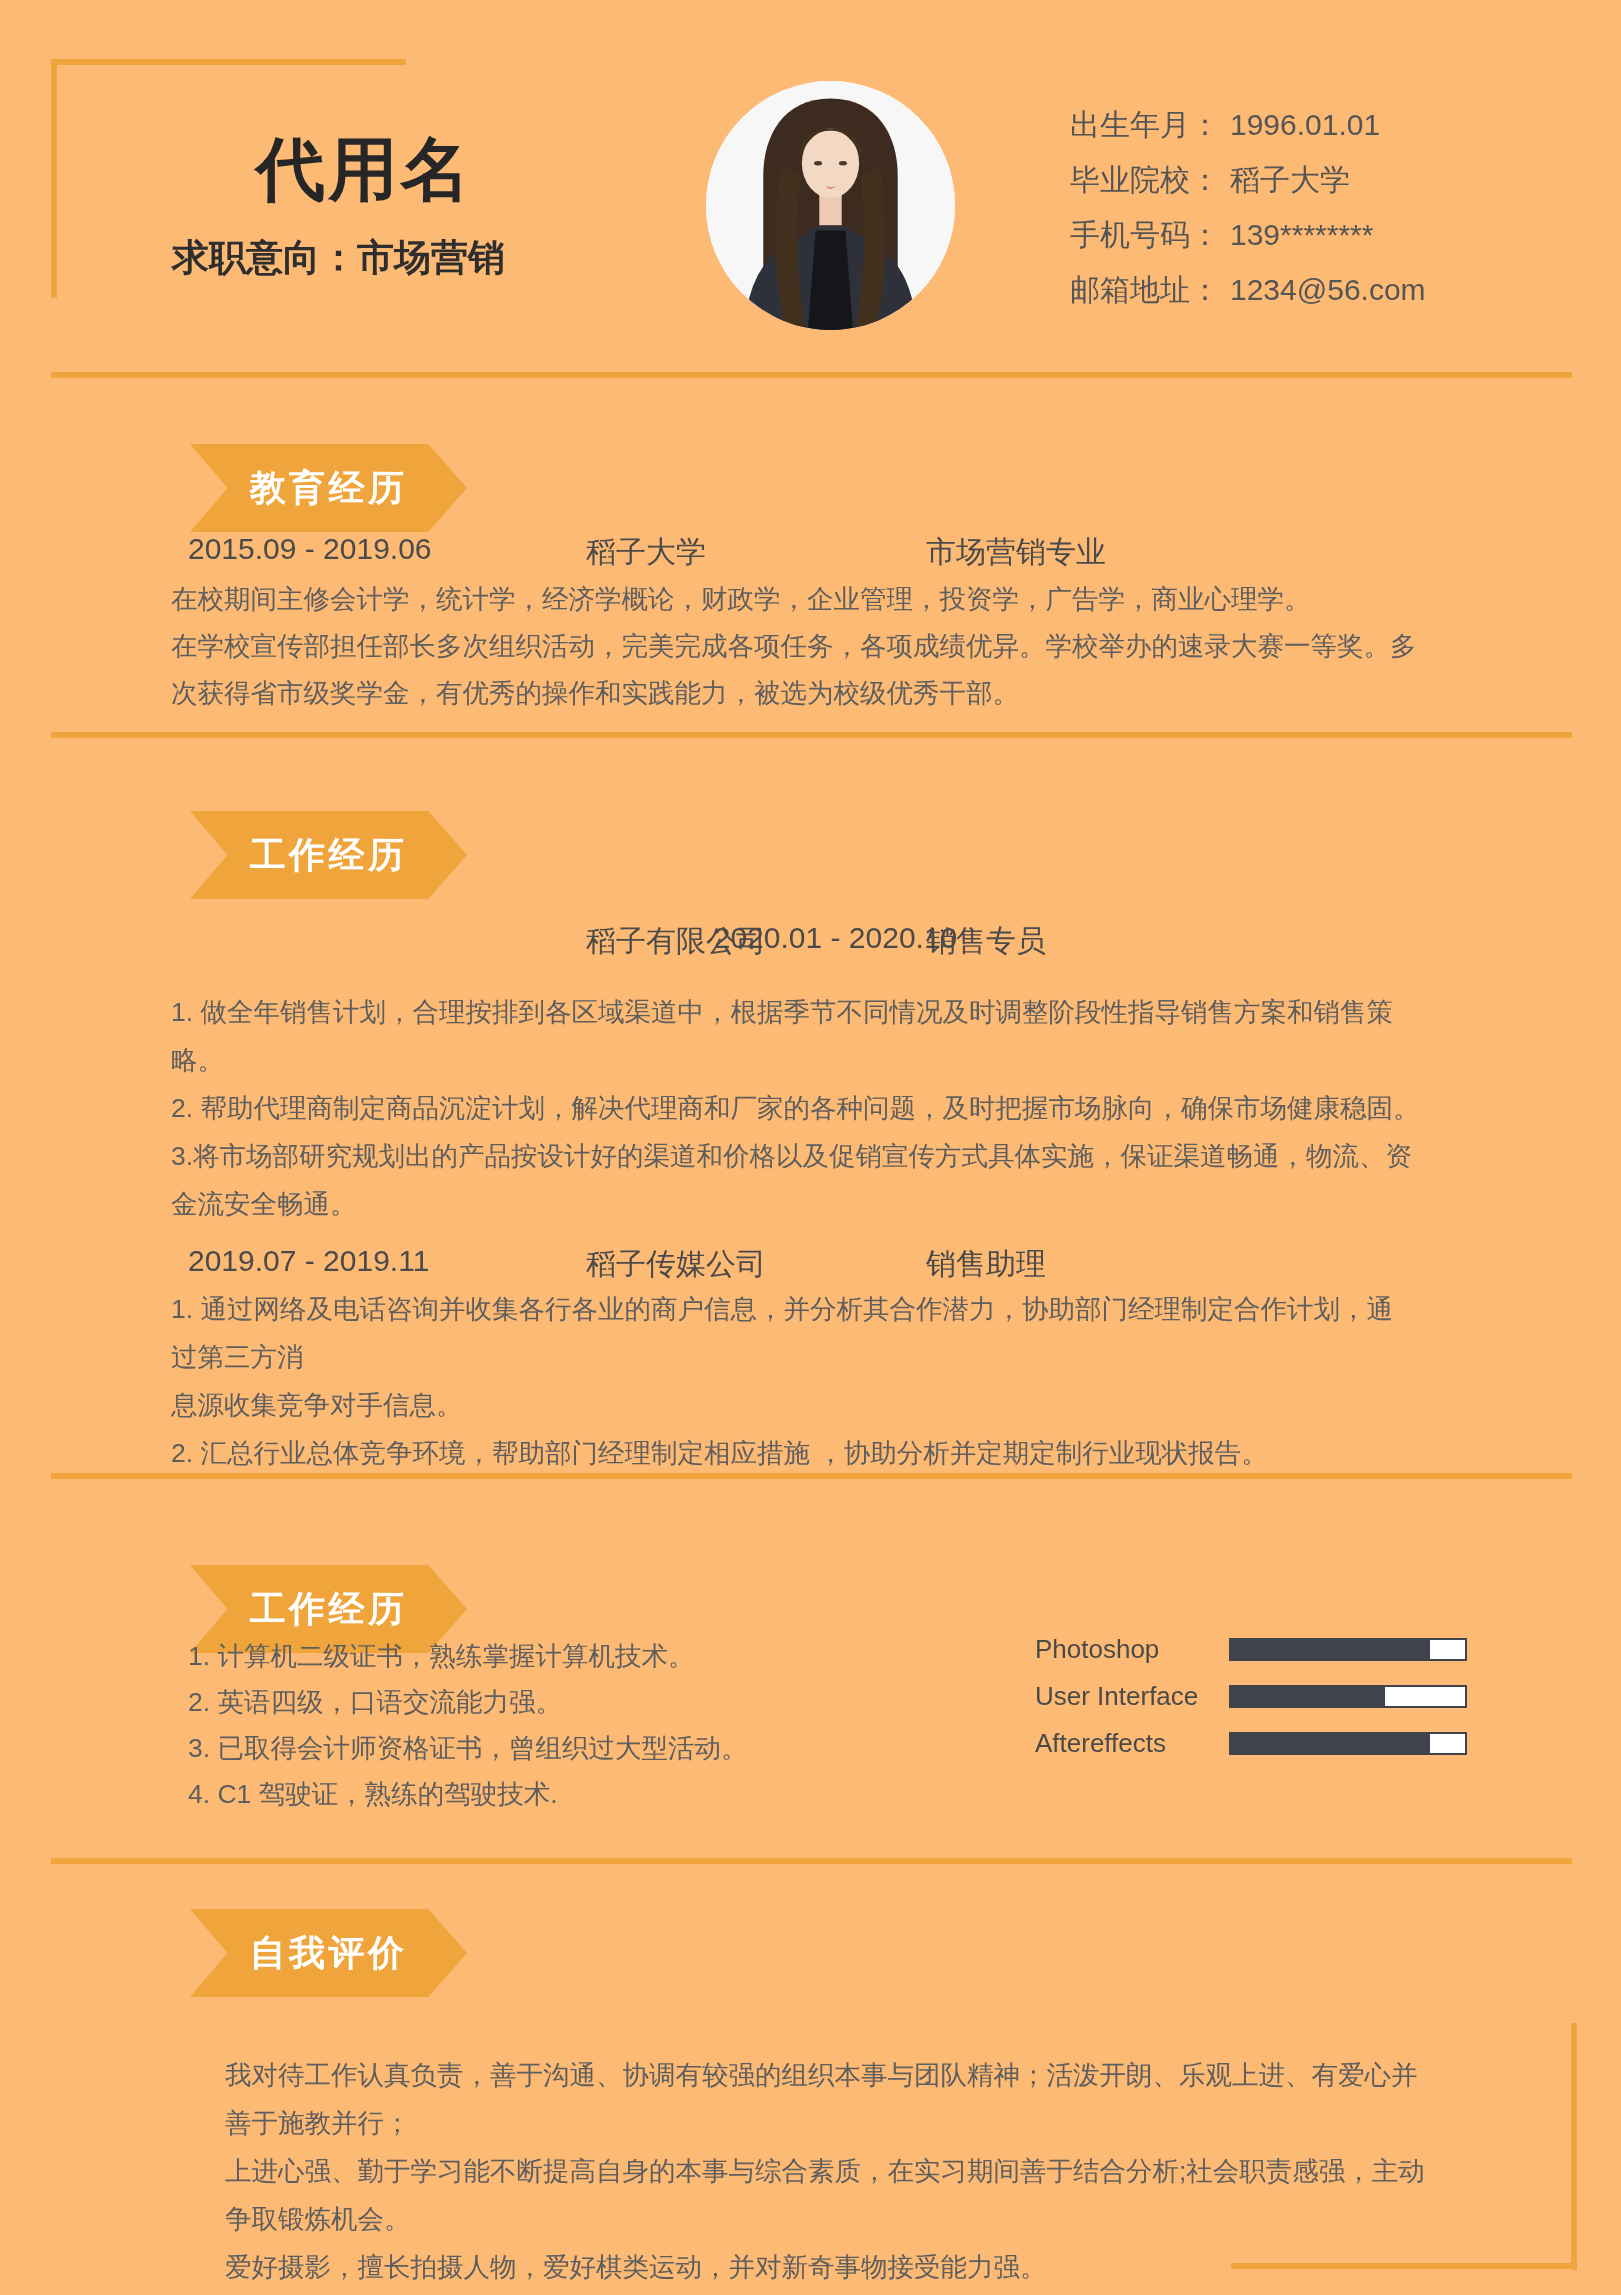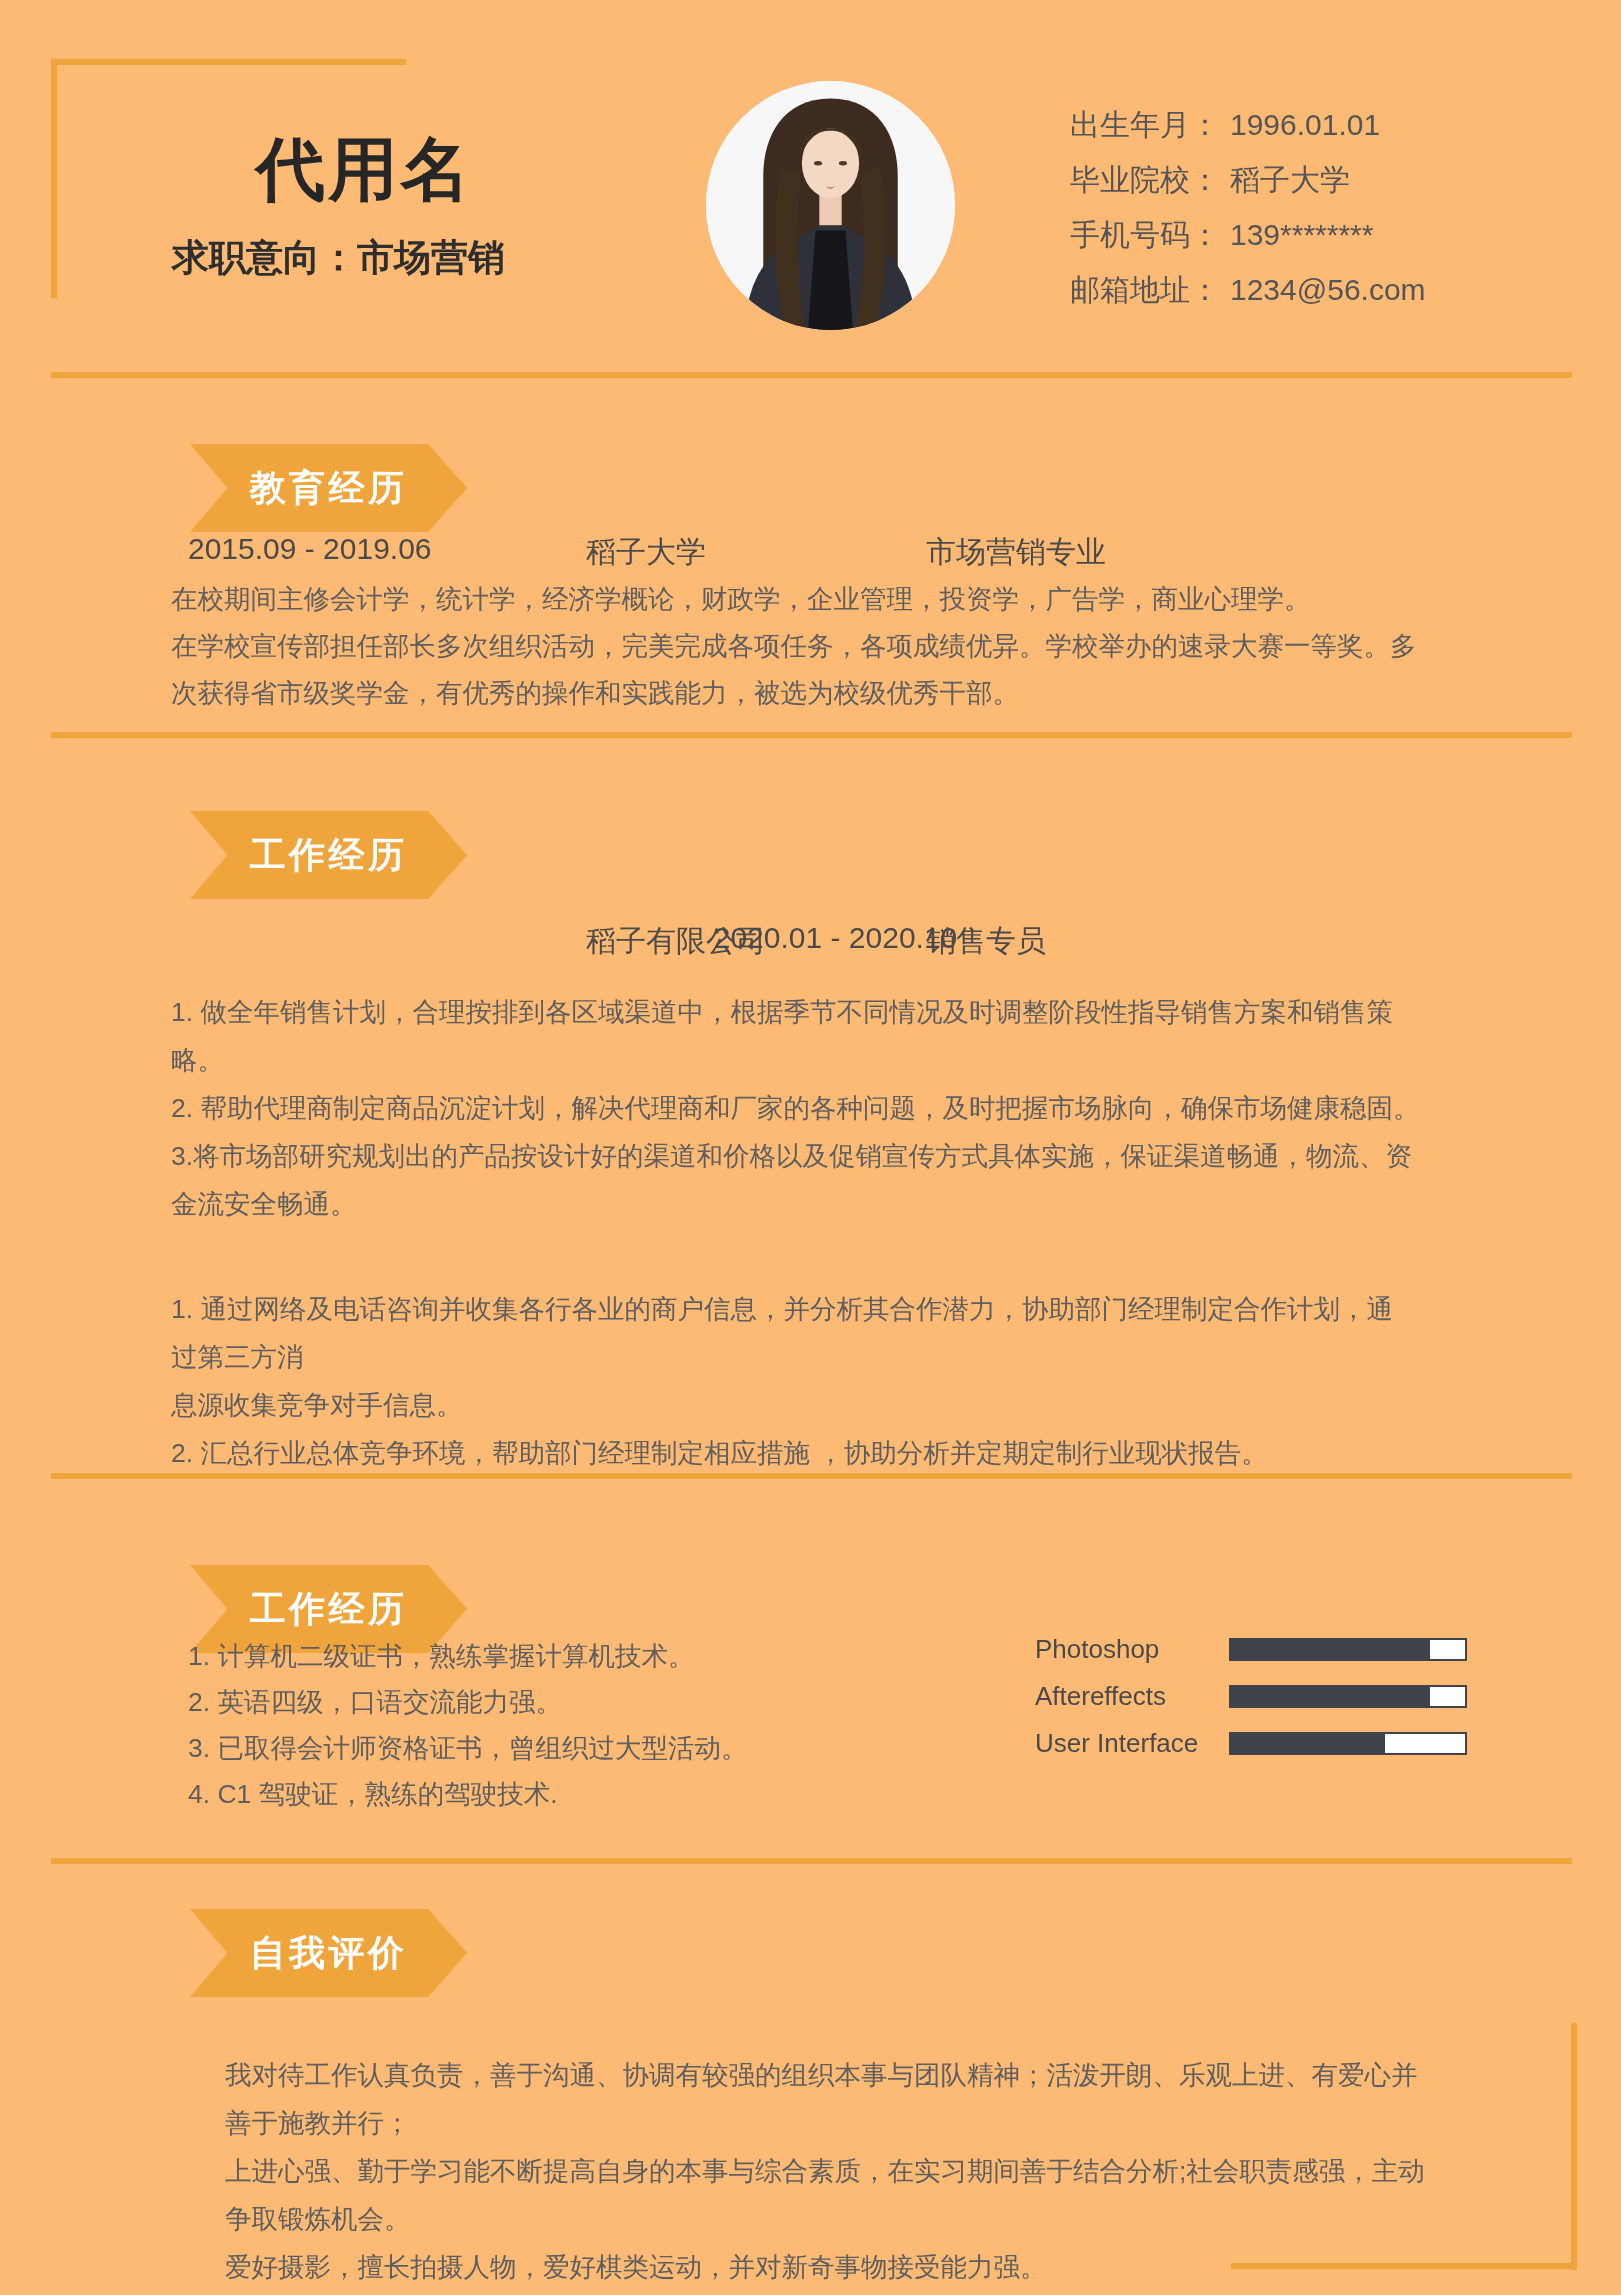--- a/index.html
+++ b/index.html
@@ -128,20 +128,25 @@
     <span class="period">2020.01 - 2020.10</span>
     <span class="org">稻子有限公司</span>
     <span class="role">销售专员</span>
   </div>
   <div class="abs para p-w1">1. 做全年销售计划，合理按排到各区域渠道中，根据季节不同情况及时调整阶段性指导销售方案和销售策
 略。
 2. 帮助代理商制定商品沉淀计划，解决代理商和厂家的各种问题，及时把握市场脉向，确保市场健康稳固。
 3.将市场部研究规划出的产品按设计好的渠道和价格以及促销宣传方式具体实施，保证渠道畅通，物流、资
 金流安全畅通。</div>
 
+  <div class="abs entry-row r-w2">
+    <span class="period">2019.07 - 2019.11</span>
+    <span class="org">稻子传媒公司</span>
+    <span class="role">销售助理</span>
+  </div>
   <div class="abs para p-w2">1. 通过网络及电话咨询并收集各行各业的商户信息，并分析其合作潜力，协助部门经理制定合作计划，通
 过第三方消
 息源收集竞争对手信息。
 2. 汇总行业总体竞争环境，帮助部门经理制定相应措施 ，协助分析并定期定制行业现状报告。</div>
 
   <div class="abs acc divider div3"></div>
 
   <div class="abs badge b3">
     <span>工作经历</span>
   </div>
@@ -151,29 +156,29 @@
 4. C1 驾驶证，熟练的驾驶技术.</div>
 
   <div class="abs skills">
     <div class="skill-row">
       <span class="skill-label">Photoshop</span>
       <div class="skill-bar">
           <div class="skill-fill" style="width: 85%;"></div>
         </div>
     </div>
     <div class="skill-row">
+      <span class="skill-label">User Interface</span>
+      <div class="skill-bar">
+          <div class="skill-fill" style="width: 66%;"></div>
+        </div>
+    </div>
+    <div class="skill-row">
       <span class="skill-label">Aftereffects</span>
       <div class="skill-bar">
           <div class="skill-fill" style="width: 85%;"></div>
-        </div>
-    </div>
-    <div class="skill-row">
-      <span class="skill-label">User Interface</span>
-      <div class="skill-bar">
-          <div class="skill-fill" style="width: 66%;"></div>
         </div>
     </div>
   </div>
 
   <div class="abs acc divider div4"></div>
 
   <div class="abs badge b4">
     <span>自我评价</span>
   </div>
   <div class="abs para p-self">我对待工作认真负责，善于沟通、协调有较强的组织本事与团队精神；活泼开朗、乐观上进、有爱心并

